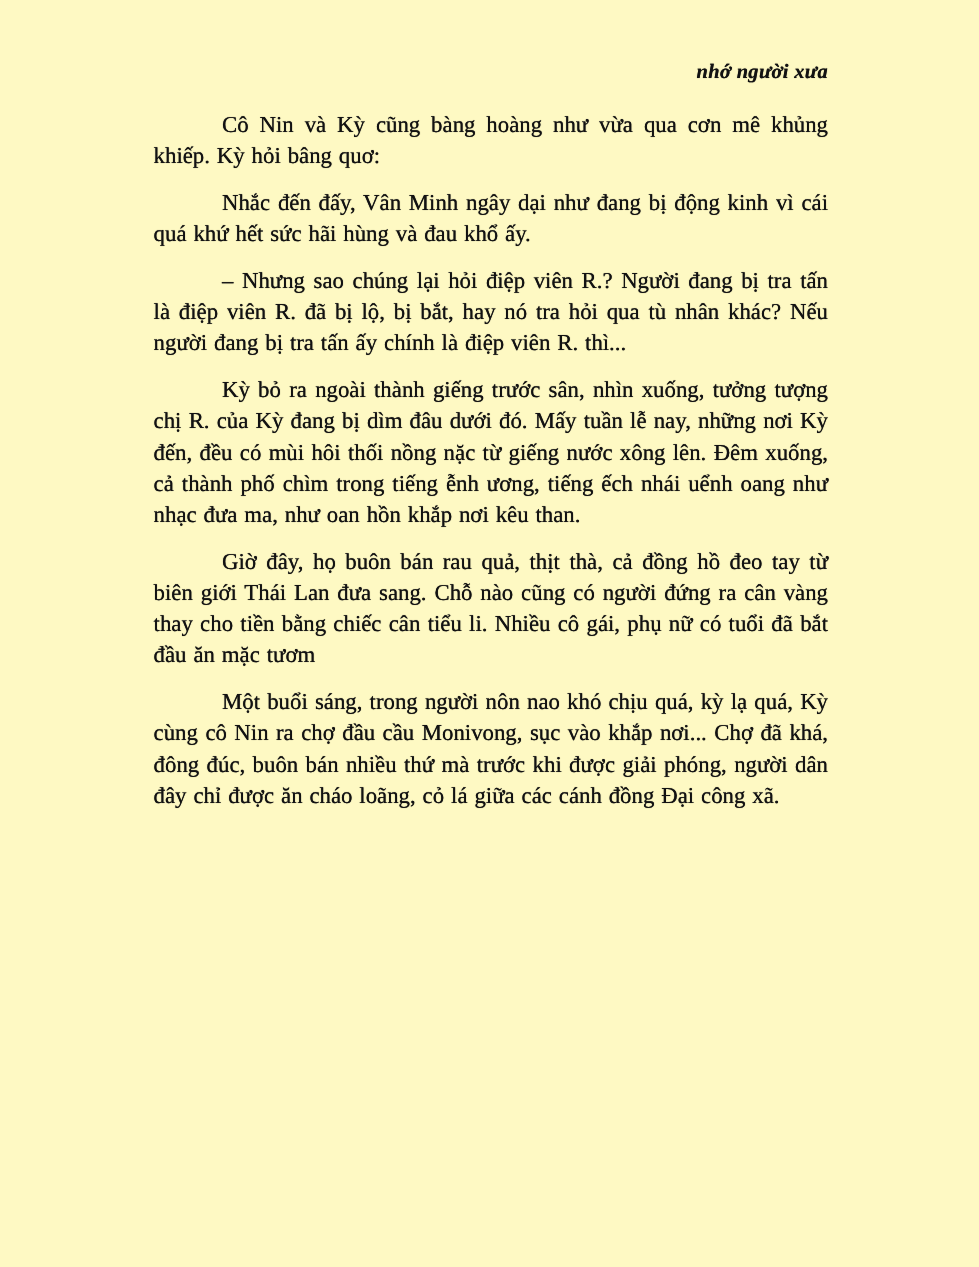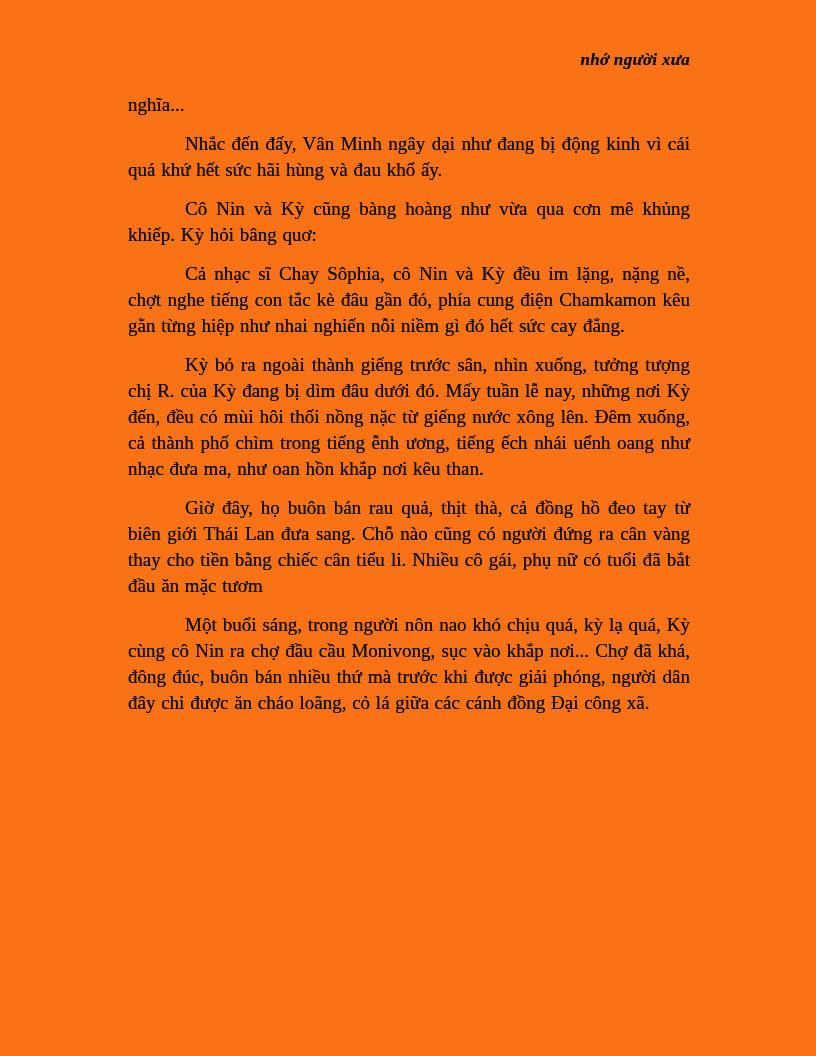--- a/index.html
+++ b/index.html
@@ -4,21 +4,21 @@
 <style>
   html, body {
     margin: 0;
     padding: 0;
     background: #ffffff;
   }
   .sheet {
     position: relative;
     width: 816px;
     height: 1056px;
-    background: #f97316;
+    background: #fef9c3;
     overflow: hidden;
     font-family: "Liberation Serif", "DejaVu Serif", serif;
     color: #121212;
   }
   .running-header {
     position: absolute;
     top: 50px;
     left: 128px;
     right: 126px;
     text-align: right;
@@ -59,23 +59,22 @@
   }
 </style>
 </head>
 <body>
 
 <div class="sheet">
 
   <div class="running-header">nhớ người xưa</div>
 
   <div class="body-text">
-    <p class="continuation">nghĩa...</p>
+    <p>Cô Nin và Kỳ cũng bàng hoàng như vừa qua cơn mê khủng khiếp. Kỳ hỏi bâng quơ:</p>
     <p>Nhắc đến đấy, Vân Minh ngây dại như đang bị động kinh vì cái quá khứ hết sức hãi hùng và đau khổ ấy.</p>
-    <p>Cô Nin và Kỳ cũng bàng hoàng như vừa qua cơn mê khủng khiếp. Kỳ hỏi bâng quơ:</p>
-    <p>Cả nhạc sĩ Chay Sôphia, cô Nin và Kỳ đều im lặng, nặng nề, chợt nghe tiếng con tắc kè đâu gần đó, phía cung điện Chamkamon kêu gằn từng hiệp như nhai nghiến nỗi niềm gì đó hết sức cay đắng.</p>
+    <p>– Nhưng sao chúng lại hỏi điệp viên R.? Người đang bị tra tấn là điệp viên R. đã bị lộ, bị bắt, hay nó tra hỏi qua tù nhân khác? Nếu người đang bị tra tấn ấy chính là điệp viên R. thì...</p>
     <p>Kỳ bỏ ra ngoài thành giếng trước sân, nhìn xuống, tưởng tượng chị R. của Kỳ đang bị dìm đâu dưới đó. Mấy tuần lễ nay, những nơi Kỳ đến, đều có mùi hôi thối nồng nặc từ giếng nước xông lên. Đêm xuống, cả thành phố chìm trong tiếng ễnh ương, tiếng ếch nhái uểnh oang như nhạc đưa ma, như oan hồn khắp nơi kêu than.</p>
     <p>Giờ đây, họ buôn bán rau quả, thịt thà, cả đồng hồ đeo tay từ biên giới Thái Lan đưa sang. Chỗ nào cũng có người đứng ra cân vàng thay cho tiền bằng chiếc cân tiểu li. Nhiều cô gái, phụ nữ có tuổi đã bắt đầu ăn mặc tươm</p>
     <p>Một buổi sáng, trong người nôn nao khó chịu quá, kỳ lạ quá, Kỳ cùng cô Nin ra chợ đầu cầu Monivong, sục vào khắp nơi... Chợ đã khá, đông đúc, buôn bán nhiều thứ mà trước khi được giải phóng, người dân đây chỉ được ăn cháo loãng, cỏ lá giữa các cánh đồng Đại công xã.</p>
   </div>
 
 
 </div>
 
 </body></html>

